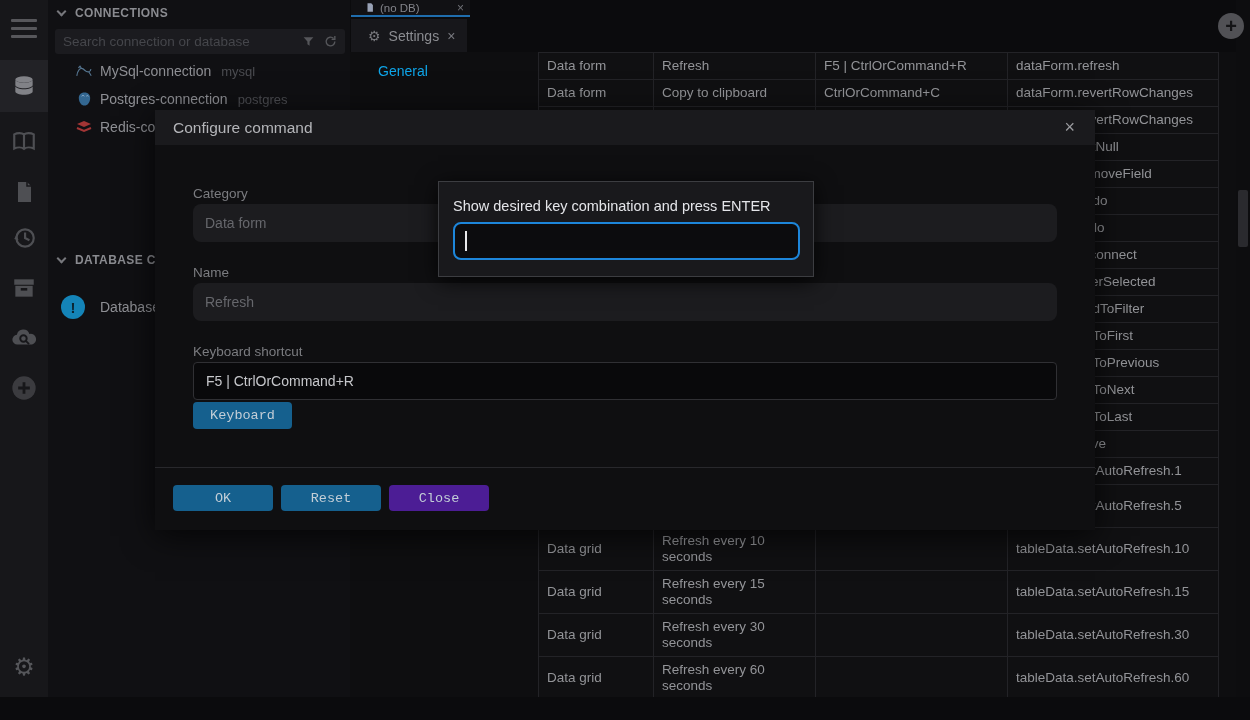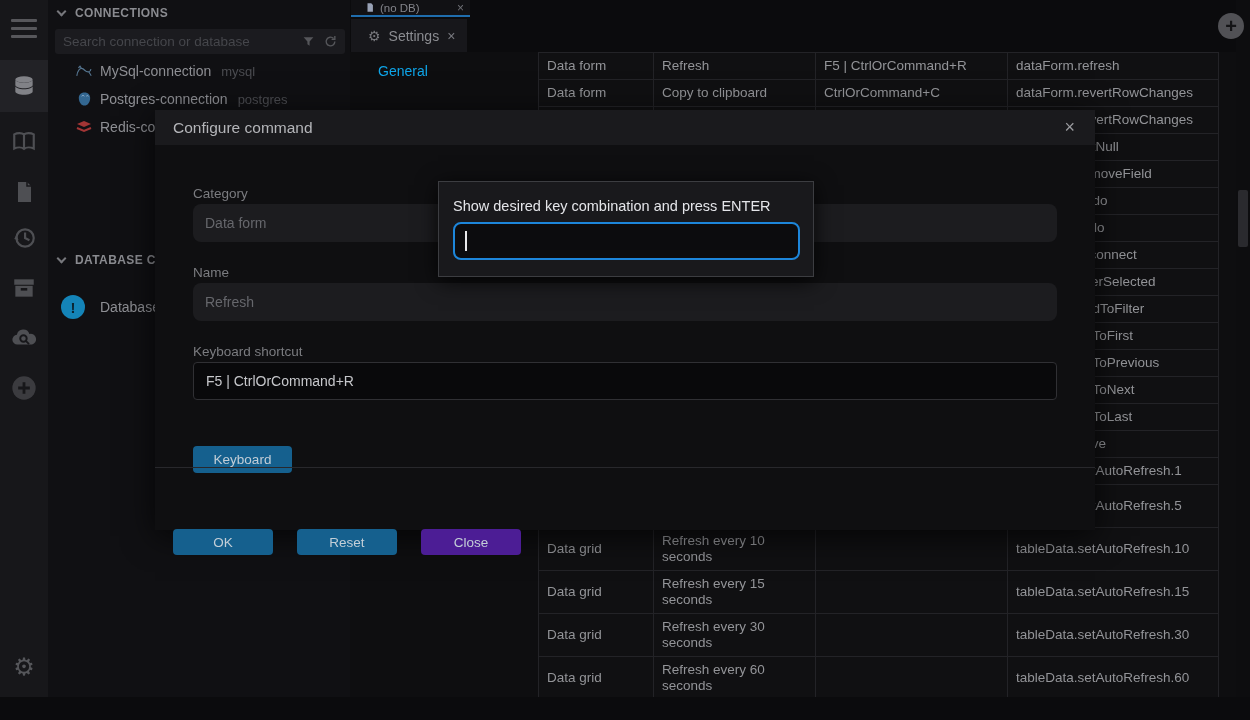--- a/index.html
+++ b/index.html
@@ -71,24 +71,24 @@
   .modal { position:absolute; left:155px; top:110px; width:940px; height:420px; background:#0f0f11; z-index:10;
            box-shadow:0 6px 30px rgba(0,0,0,.7); }
   .modal-header { position:absolute; left:0; top:0; width:940px; height:35px; background:#1a1a1d; display:flex; align-items:center; }
   .modal-title { color:#b4b5b9; font-size:15.5px; margin-left:18px; }
   .modal-close { margin-left:auto; margin-right:20px; color:#9a9b9f; font-size:18px; cursor:pointer; }
   .fld-label { position:absolute; left:38px; color:#7b7c80; font-size:13.5px; }
   .fld-dis { position:absolute; left:38px; width:864px; height:38px; background:#1c1c1f; border-radius:8px;
              display:flex; align-items:center; color:#66676c; font-size:14px; padding:0 12px; }
   .fld-input { position:absolute; left:38px; width:864px; height:38px; background:#09090b; border:1px solid #303034; border-radius:4px;
                display:flex; align-items:center; color:#c6c7cb; font-size:14px; padding:0 12px; }
-  .btn { background:#15608e; border:none; border-radius:4px; color:#c3ced7; font-size:13.5px; font-family:Liberation Sans, sans-serif; cursor:pointer;margin-top:44px; }
+  .btn { background:#15608e; border:none; border-radius:4px; color:#c3ced7; font-size:13.5px; font-family:Liberation Mono, monospace; cursor:pointer; }
   .kb-btn { position:absolute; left:38px; top:292px; width:99px; height:27px; }
   .modal-divider { position:absolute; left:0; top:357px; width:940px; height:1px; background:#28282c; }
-  .modal-footer { position:absolute; left:18px; top:375px; display:flex; gap:24px; }
+  .modal-footer { position:absolute; left:18px; top:375px; display:flex; gap:8px; }
   .modal-footer .btn { width:100px; height:26px; }
 
   
   .capture { position:absolute; left:438px; top:181px; width:376px; height:96px; background:#19191c; border:1px solid #3c3d41; z-index:20;
              box-shadow:0 4px 20px rgba(0,0,0,.8); }
   .capture .msg { position:absolute; left:14px; top:16px; color:#e4e5e9; font-size:14.5px; white-space:nowrap; }
   .capture .kinput { position:absolute; left:14px; top:40px; width:347px; height:38px; background:#0c0c0e;
                      border:2px solid #1d86da; border-radius:8px; }
   .caret { position:absolute; left:10px; top:7px; width:2px; height:20px; background:#e8e8ea; animation:blink 1.1s steps(2) infinite; }
   @keyframes blink { 50% { opacity:0; } }

